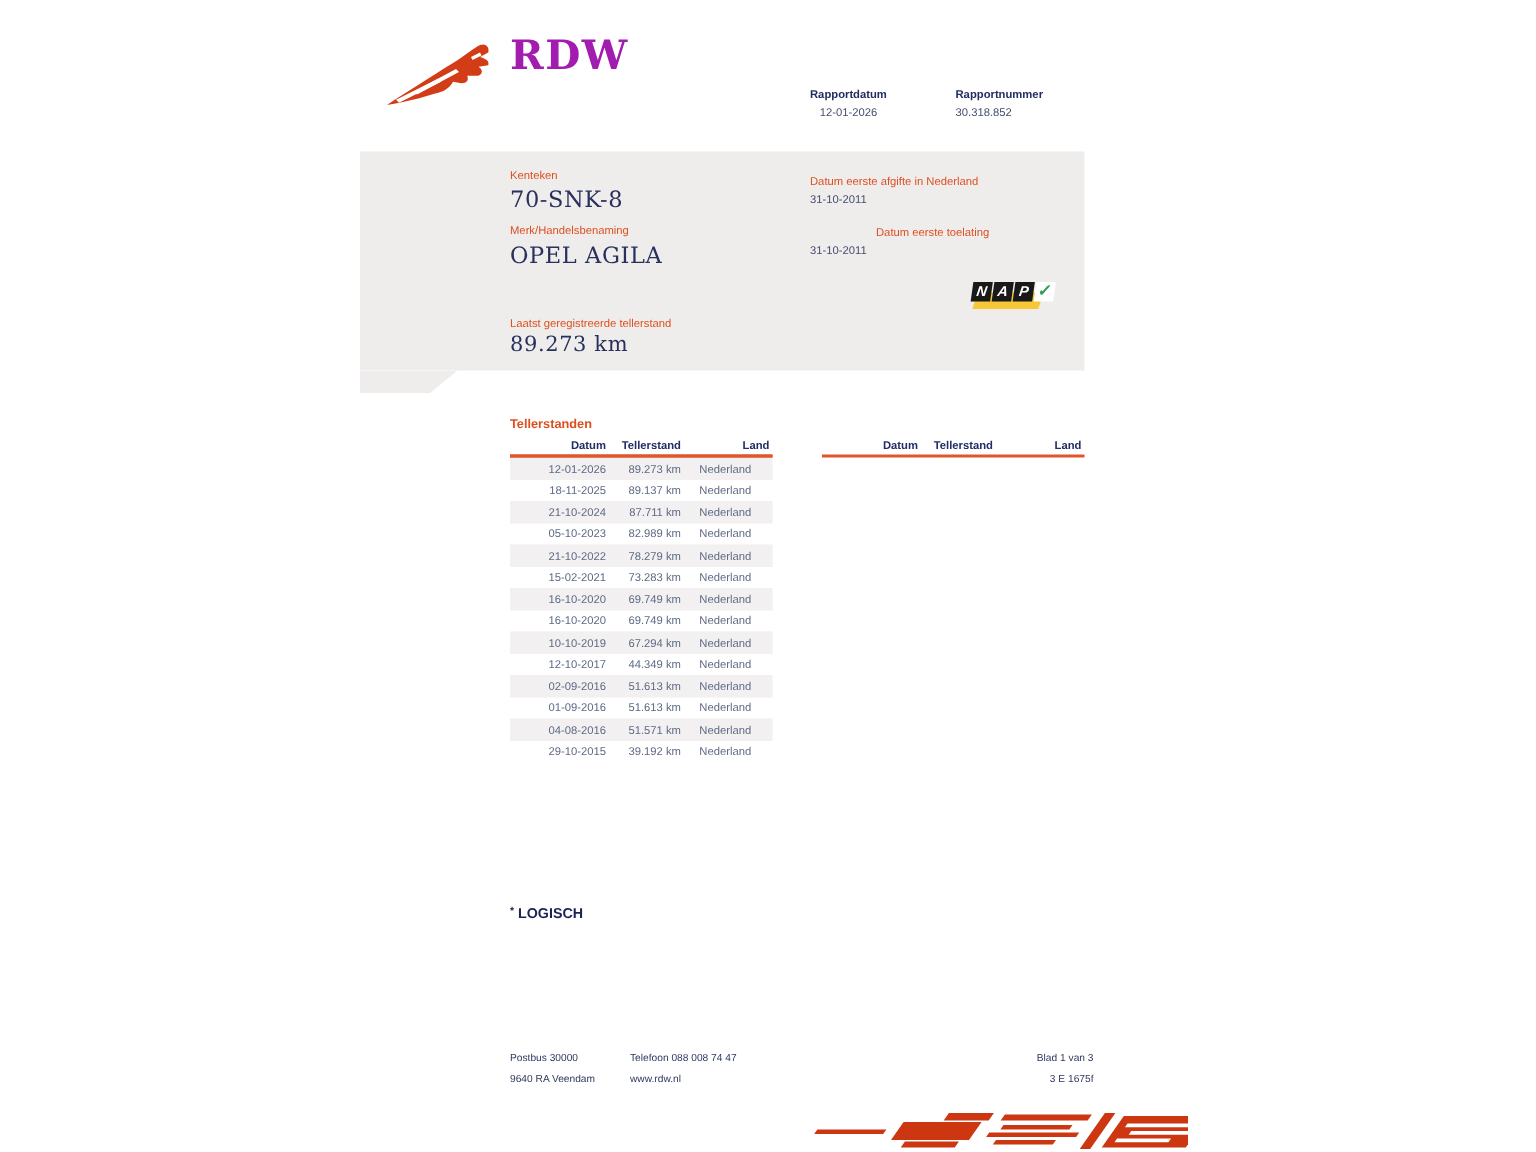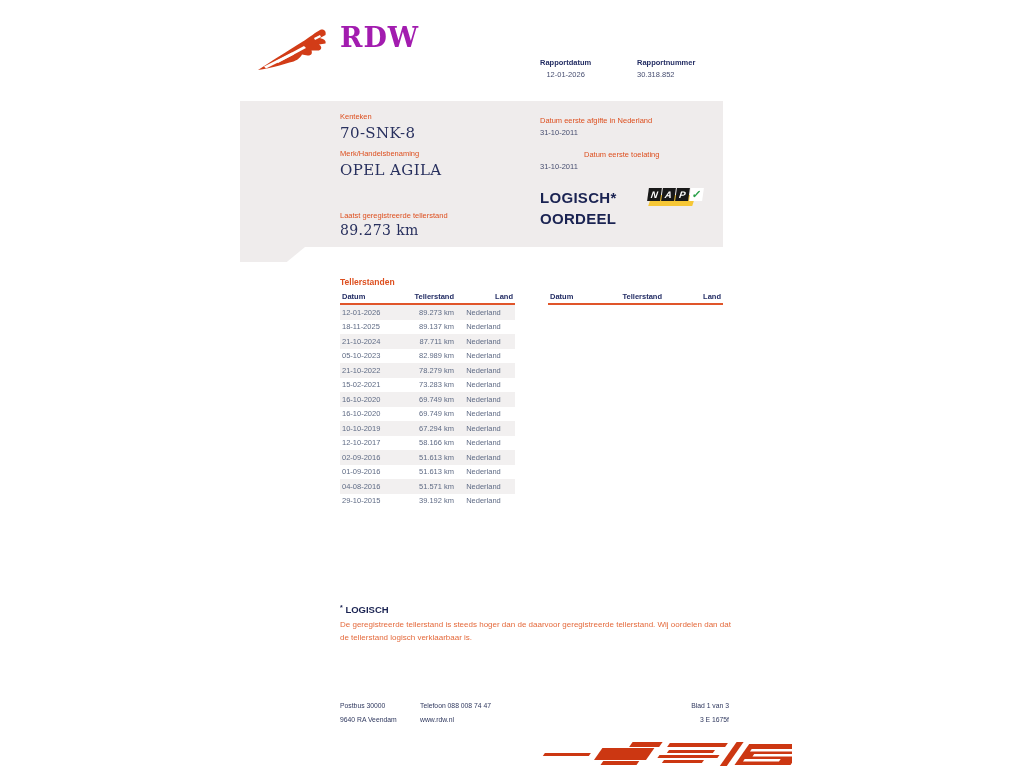--- a/index.html
+++ b/index.html
@@ -32,21 +32,21 @@
   .nap-check-tile{position:absolute;top:2px;width:13px;height:13px;background:#ffffff;
         transform:skewX(-8deg);color:#2aa04a;font-weight:900;font-size:11px;
         text-align:center;line-height:13px;}
 
   
   .section-title{font-size:8.5px;font-weight:700;color:#dd4f1f;}
   table.mileage{border-collapse:collapse;table-layout:fixed;width:171px;font-size:7.5px;}
   table.mileage th{font-size:7.5px;font-weight:700;color:#222c64;text-align:left;
         border-bottom:2px solid #e0552a;height:14px;padding:0;}
   table.mileage td{height:14.5px;padding:0;color:#5f6b85;}
-  table.mileage .c0{width:62px;text-align:left;padding-left:2px;}
+  table.mileage .c0{width:62px;text-align:right;padding-left:2px;}
   table.mileage .c1{width:50px;text-align:right;}
   table.mileage .c2{width:59px;text-align:center;padding-right:2px;}
   table.mileage tbody tr:nth-child(odd){background:#f2f0f0;}
 
   
   .fn-title{font-size:9.5px;font-weight:900;color:#1a2352;}
   .fn-body{font-size:8px;color:#e46a3c;line-height:13px;width:392px;}
 
   
   .foot{font-size:6.8px;color:#30395f;line-height:14px;}
@@ -91,24 +91,20 @@
 
   <div class="abs olabel" style="left:340px;top:211px;">Laatst geregistreerde tellerstand</div>
   <div class="abs bigval" style="left:340px;top:222px;font-size:14px;">89.273 km</div>
 
   <div class="abs olabel" style="left:540px;top:116px;">Datum eerste afgifte in Nederland</div>
   <div class="abs smallval" style="left:540px;top:128px;">31-10-2011</div>
 
   <div class="abs olabel" style="left:540px;top:150px;padding-left:44px;">Datum eerste toelating</div>
   <div class="abs smallval" style="left:540px;top:162px;">31-10-2011</div>
 
-  <div class="abs oordeel" style="left:540px;top:187px;">
-    <div>LOGISCH*</div>
-    <div>OORDEEL</div>
-  </div>
 
   <div class="abs nap" style="left:646px;top:186px;">
     <div class="nap-yellow"></div>
     <div class="nap-tile" style="left:2px;">N</div>
     <div class="nap-tile" style="left:16px;">A</div>
     <div class="nap-tile" style="left:30px;">P</div>
     <div class="nap-check-tile" style="left:44px;">✓</div>
   </div>
 
   <div class="abs section-title" style="left:340px;top:277px;">Tellerstanden</div>
@@ -162,21 +158,21 @@
           <td class="c1">69.749 km</td>
           <td class="c2">Nederland</td>
         </tr>
         <tr>
           <td class="c0">10-10-2019</td>
           <td class="c1">67.294 km</td>
           <td class="c2">Nederland</td>
         </tr>
         <tr>
           <td class="c0">12-10-2017</td>
-          <td class="c1">58.166 km</td>
+          <td class="c1">44.349 km</td>
           <td class="c2">Nederland</td>
         </tr>
         <tr>
           <td class="c0">02-09-2016</td>
           <td class="c1">51.613 km</td>
           <td class="c2">Nederland</td>
         </tr>
         <tr>
           <td class="c0">01-09-2016</td>
           <td class="c1">51.613 km</td>
@@ -203,21 +199,20 @@
         <th class="c2" style="text-align:right;">Land</th>
       </tr>
     </thead>
     <tbody></tbody>
   </table>
 
   <div class="abs fn-title" style="left:340px;top:604px;">
     <span style="font-size:7px;vertical-align:3px;">*</span>
     <span>LOGISCH</span>
   </div>
-  <div class="abs fn-body" style="left:340px;top:618px;">De geregistreerde tellerstand is steeds hoger dan de daarvoor geregistreerde tellerstand. Wij oordelen dan dat de tellerstand logisch verklaarbaar is.</div>
 
   <div class="abs foot" style="left:340px;top:699px;">
     <div>Postbus 30000</div>
     <div>9640 RA Veendam</div>
   </div>
   <div class="abs foot" style="left:420px;top:699px;">
     <div>Telefoon 088 008 74 47</div>
     <div>www.rdw.nl</div>
   </div>
   <div class="abs foot foot-right" style="left:630px;top:699px;width:99px;">

